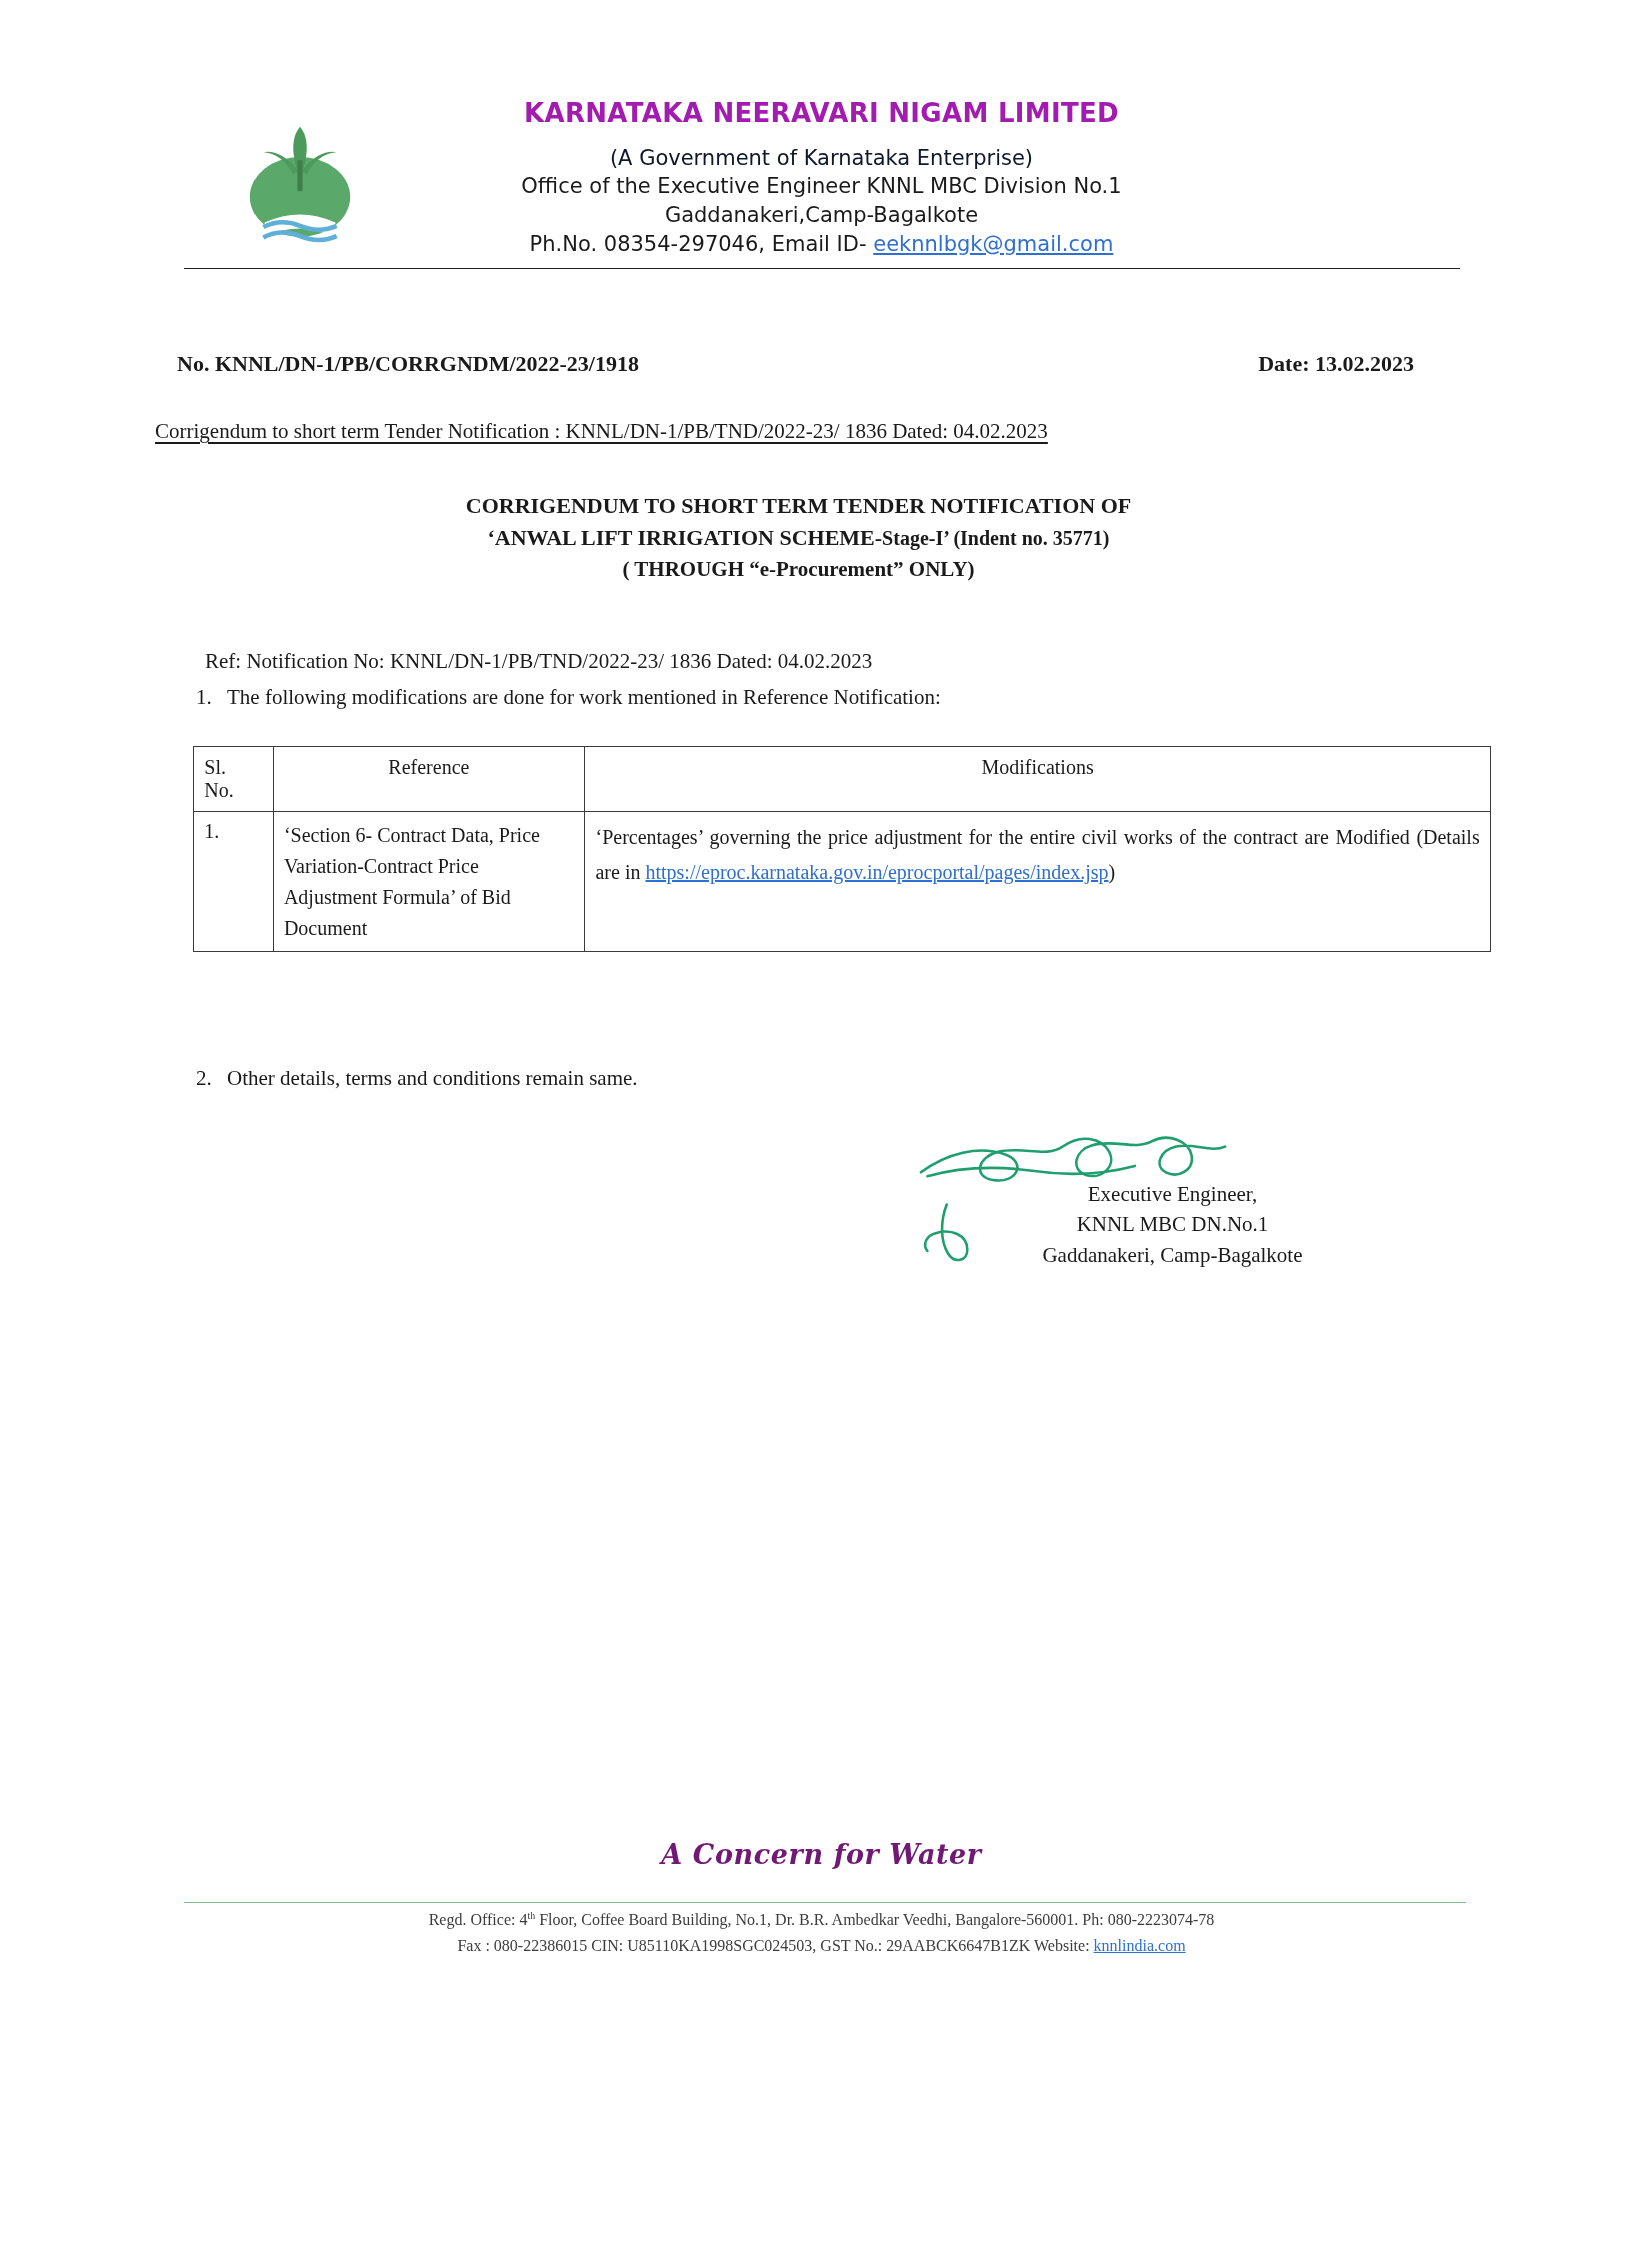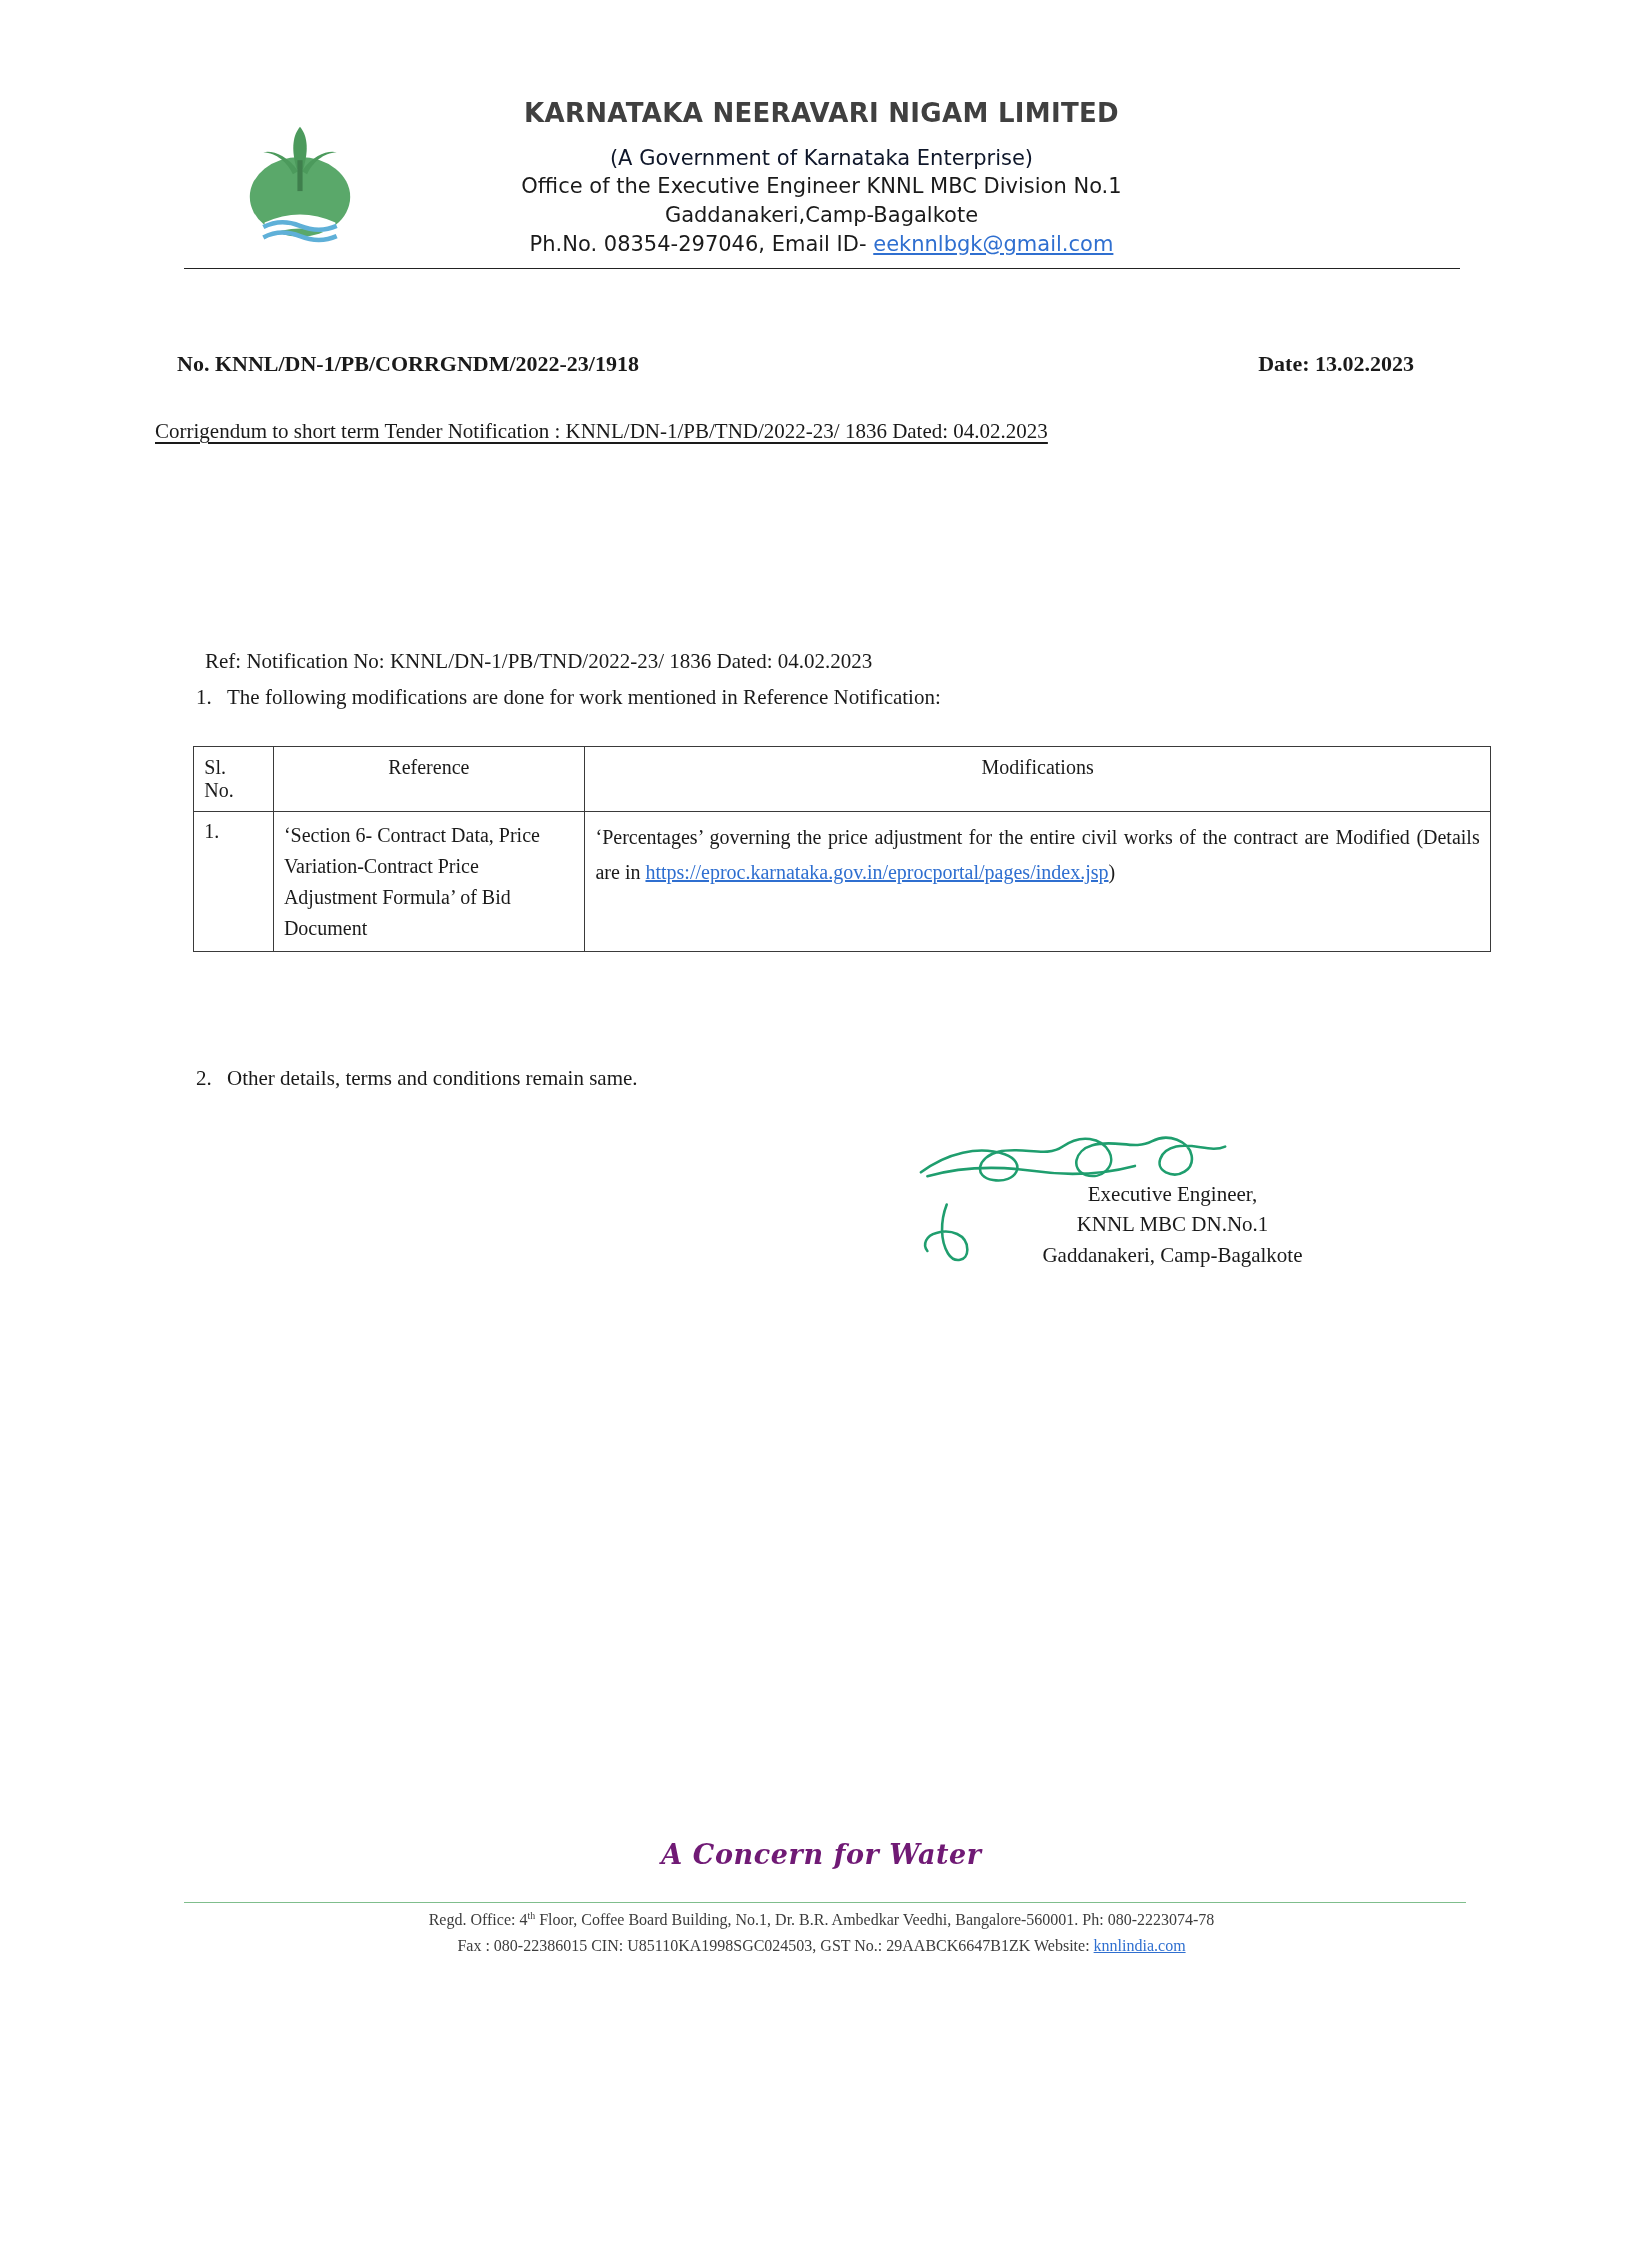--- a/index.html
+++ b/index.html
@@ -41,21 +41,21 @@
     width: 148px;
     height: 148px;
   }
   .head-text {
     text-align: center;
     font-family: "DejaVu Sans", sans-serif;
   }
   .org-name {
     font-size: 26px;
     font-weight: bold;
-    color: #404040;
+    color: #a21caf;
     letter-spacing: 0.3px;
     line-height: 1.25;
   }
   .org-sub {
     font-size: 21px;
     color: #0f172a;
     line-height: 1.35;
     margin-top: 14px;
   }
   .org-line {
@@ -254,20 +254,27 @@
     </div>
   </div>
 
   <div class="refrow">
     <span>No. KNNL/DN-1/PB/CORRGNDM/2022-23/1918</span>
     <span>Date: 13.02.2023</span>
   </div>
 
   <div class="corrigline">Corrigendum to short term Tender Notification : KNNL/DN-1/PB/TND/2022-23/ 1836  Dated: 04.02.2023</div>
 
+  <div class="titleblock">
+    <div class="t1">CORRIGENDUM TO SHORT TERM TENDER NOTIFICATION OF</div>
+    <div class="t2">
+      <span>‘ANWAL LIFT IRRIGATION SCHEME-</span><span class="small">Stage-I’ (Indent no. 35771)</span>
+    </div>
+    <div class="t3">( THROUGH “e-Procurement” ONLY)</div>
+  </div>
 
   <div class="refnote">Ref:  Notification No: KNNL/DN-1/PB/TND/2022-23/ 1836  Dated: 04.02.2023</div>
 
   <div class="item1">
     <span class="num">1.</span><span>The following modifications are done for work mentioned in Reference Notification:</span>
   </div>
 
   <table class="tbl">
     <tbody>
       <tr class="hdr">

